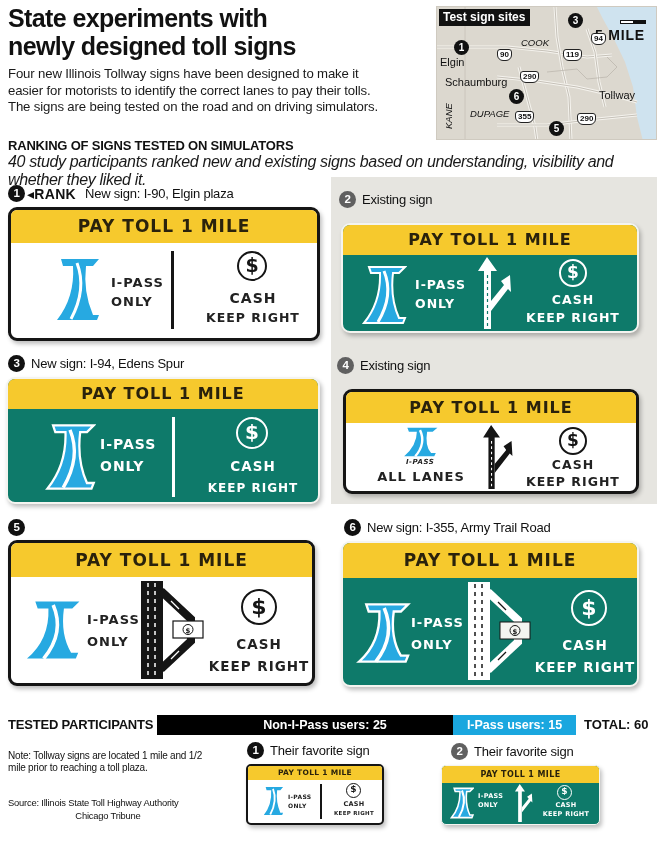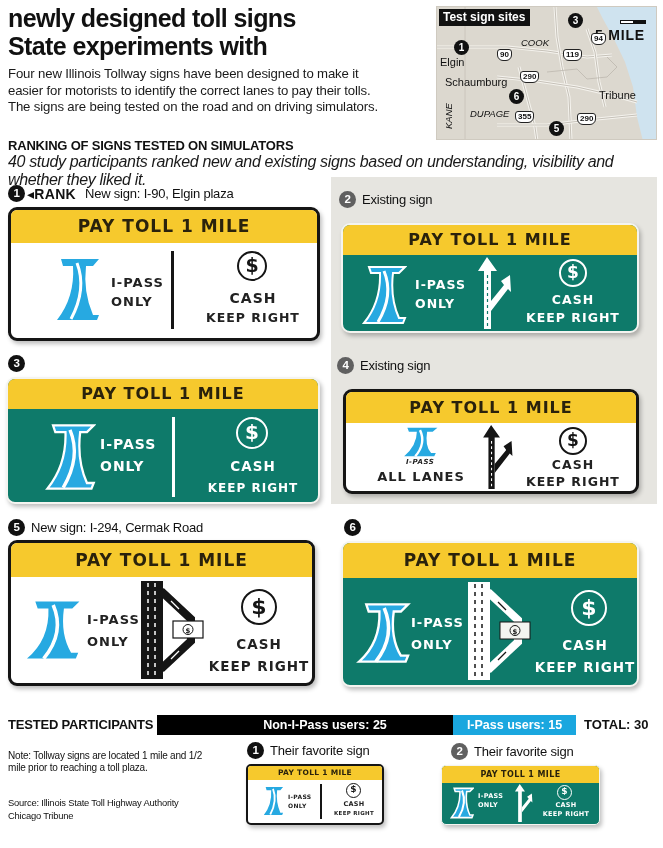--- a/index.html
+++ b/index.html
@@ -50,28 +50,28 @@
   .sign.white .dollar { border: 2.5px solid #151515; color: #151515; }
   .sign.green .dollar { border: 2.5px solid #ffffff; color: #ffffff; }
 
   
   .part-label { left: 8px; top: 717px; font-weight: bold; font-size: 13px; letter-spacing: -0.2px; }
   .bar-black { left: 157px; top: 715px; width: 336px; height: 20px; background: #000; color: #fff; font-weight: bold; font-size: 12.5px; text-align: center; line-height: 20px; }
   .bar-blue { left: 453px; top: 715px; width: 123px; height: 20px; background: #1aa7df; color: #fff; font-weight: bold; font-size: 12.5px; text-align: center; line-height: 20px; }
   .total { left: 584px; top: 717px; font-weight: bold; font-size: 13px; }
   .note { left: 8px; top: 750px; width: 210px; font-size: 10px; line-height: 12px; color: #111; letter-spacing: -0.2px; }
   .source { left: 8px; top: 796px; width: 200px; font-size: 9.4px; line-height: 13px; color: #111; letter-spacing: -0.2px; }
-  .credit { display: block; text-align: left; }
+  .credit { display: block; text-align: center; }
 </style>
 </head>
 <body>
 
 <div class="abs title">
+  <div>State experiments with</div>
   <div>newly designed toll signs</div>
-  <div>State experiments with</div>
 </div>
 <div class="abs intro">Four new Illinois Tollway signs have been designed to make it easier for motorists to identify the correct lanes to pay their tolls. The signs are being tested on the road and on driving simulators.</div>
 <div class="abs rank-heading">RANKING OF SIGNS TESTED ON SIMULATORS</div>
 <div class="abs rank-sub">40 study participants ranked new and existing signs based on understanding, visibility and whether they liked it.</div>
 
 <div class="abs map">
   <svg width="221" height="134">
     <path d="M160 0 L221 0 L221 134 L206 134 L200 110 L196 80 L188 55 L176 30 L166 12 Z" fill="#cfe3ef"></path>
     <path d="M0 40 L40 40 L70 40 L110 44 L150 50 L175 48" stroke="#f5f3ee" stroke-width="3" fill="none"></path>
     <path d="M0 40 L40 40 L70 40 L110 44 L150 50 L175 48" stroke="#b9b4aa" stroke-width="0.8" fill="none"></path>
@@ -92,21 +92,21 @@
   <div class="scale-bar"></div>
   <div class="scale-label">5 MILE</div>
 
   <div class="map-pin" style="left:17px; top:33px;">1</div>
   <div class="map-pin" style="left:131px; top:6px;">3</div>
   <div class="map-pin" style="left:112px; top:114px;">5</div>
   <div class="map-pin" style="left:72px; top:82px;">6</div>
 
   <div class="map-label" style="left:3px; top:49px;">Elgin</div>
   <div class="map-label" style="left:8px; top:69px;">Schaumburg</div>
-  <div class="map-label" style="left:162px; top:82px;">Tribune</div>
+  <div class="map-label" style="left:162px; top:82px;">Tollway</div>
   <div class="map-label italic" style="left:84px; top:30px;">COOK</div>
   <div class="map-label italic" style="left:33px; top:101px;">DUPAGE</div>
   <div class="map-label italic" style="left:6px; top:104px; transform: rotate(-90deg); transform-origin: left top; top:122px;">KANE</div>
 
   <div class="shield" style="left:60px; top:42px;">90</div>
   <div class="shield" style="left:126px; top:42px;">119</div>
   <div class="shield" style="left:154px; top:26px;">94</div>
   <div class="shield" style="left:83px; top:64px;">290</div>
   <div class="shield" style="left:78px; top:104px;">355</div>
   <div class="shield" style="left:140px; top:106px;">290</div>
@@ -162,20 +162,21 @@
     <div class="dollar" style="left:216px; top:4px; width:28px; height:28px; font-size:17px; line-height:23px;">$</div>
     <div class="txt" style="left:176px; top:36px; width:108px; font-size:12.5px; line-height:18px;">
       <div>CASH</div>
         <div>KEEP RIGHT</div>
     </div>
   </div>
 </div>
 
 <div class="abs caption" style="left:8px; top:355px;">
   <span class="num">3</span>
+  <span>New sign: I-94, Edens Spur</span>
 </div>
 <div class="sign green" style="left:6px; top:377px; width:314px; height:127px;">
   <div class="band" style="height:30px; line-height:30px; font-size:16px;">PAY TOLL 1 MILE</div>
   <div class="body" style="height:93px;">
     <svg class="abs" style="left:36px; top:12px;" width="52" height="72" viewBox="0 0 46 60">
       <path d="M8 2 L44 2 L38 8 L32 8 Q29 33 38 53 L44 53 L42 58 L3 58 Q20 37 19 8 L10 8 Z" fill="#27a9e1" stroke="#fff" stroke-width="2"></path>
       <path d="M23 6 Q33 30 17 57" stroke="#fff" stroke-width="3" fill="none"></path>
     </svg>
     <div class="txt" style="left:92px; top:24px; font-size:14px; text-align:left; line-height:22px;">
       <div>I-PASS</div>
@@ -211,21 +212,20 @@
     <div class="dollar" style="left:213px; top:4px; width:28px; height:28px; font-size:17px; line-height:23px;">$</div>
     <div class="txt" style="left:172px; top:33px; width:110px; font-size:12.5px; line-height:17px;">
       <div>CASH</div>
         <div>KEEP RIGHT</div>
     </div>
   </div>
 </div>
 
 <div class="abs caption" style="left:8px; top:519px;">
   <span class="num">5</span>
-  <span>New sign: I-294, Cermak Road</span>
 </div>
 <div class="sign white" style="left:8px; top:540px; width:307px; height:146px;">
   <div class="band" style="height:34px; line-height:34px; font-size:17px;">PAY TOLL 1 MILE</div>
   <div class="body" style="height:106px;">
     <svg class="abs" style="left:12px; top:22px;" width="58" height="62" viewBox="0 0 48 52">
       <path d="M10 2 L47 2 L41 8 L34 8 Q31 30 40 45 L46 45 L44 50 L3 50 Q22 34 21 8 L12 8 Z" fill="#27a9e1"></path>
       <path d="M25 5 Q35 28 17 50" stroke="#fff" stroke-width="3" fill="none"></path>
     </svg>
     <div class="txt" style="left:76px; top:32px; font-size:13px; text-align:left; line-height:22px;">
       <div>I-PASS</div>
@@ -245,20 +245,21 @@
     <div class="dollar" style="left:230px; top:12px; width:36px; height:36px; font-size:22px; line-height:31px;">$</div>
     <div class="txt" style="left:194px; top:56px; width:108px; font-size:13.5px; line-height:22px;">
       <div>CASH</div>
         <div>KEEP RIGHT</div>
     </div>
   </div>
 </div>
 
 <div class="abs caption" style="left:344px; top:519px;">
   <span class="num">6</span>
+  <span>New sign: I-355, Army Trail Road</span>
 </div>
 <div class="sign green" style="left:341px; top:541px; width:298px; height:146px;">
   <div class="band" style="height:35px; line-height:35px; font-size:17px;">PAY TOLL 1 MILE</div>
   <div class="body" style="height:107px;">
     <svg class="abs" style="left:12px; top:24px;" width="56" height="62" viewBox="0 0 46 52">
       <path d="M9 2 L44 2 L38 8 L32 8 Q29 30 38 45 L44 45 L42 50 L3 50 Q21 34 20 8 L11 8 Z" fill="#27a9e1" stroke="#fff" stroke-width="2"></path>
       <path d="M24 5 Q34 28 17 50" stroke="#fff" stroke-width="3" fill="none"></path>
     </svg>
     <div class="txt" style="left:68px; top:34px; font-size:13px; text-align:left; line-height:22px;">
       <div>I-PASS</div>
@@ -279,21 +280,21 @@
     <div class="txt" style="left:188px; top:56px; width:108px; font-size:13.5px; line-height:22px;">
       <div>CASH</div>
         <div>KEEP RIGHT</div>
     </div>
   </div>
 </div>
 
 <div class="abs part-label">TESTED PARTICIPANTS</div>
 <div class="abs bar-black">Non-I-Pass users: 25</div>
 <div class="abs bar-blue">I-Pass users: 15</div>
-<div class="abs total">TOTAL: 30</div>
+<div class="abs total">TOTAL: 60</div>
 
 <div class="abs note">Note: Tollway signs are located 1 mile and 1/2 mile prior to reaching a toll plaza.</div>
 <div class="abs source">
   <span>Source: Illinois State Toll Highway Authority</span>
   <span class="credit">Chicago Tribune</span>
 </div>
 
 <div class="abs caption" style="left:247px; top:742px;">
   <span class="num">1</span>
   <span>Their favorite sign</span>

